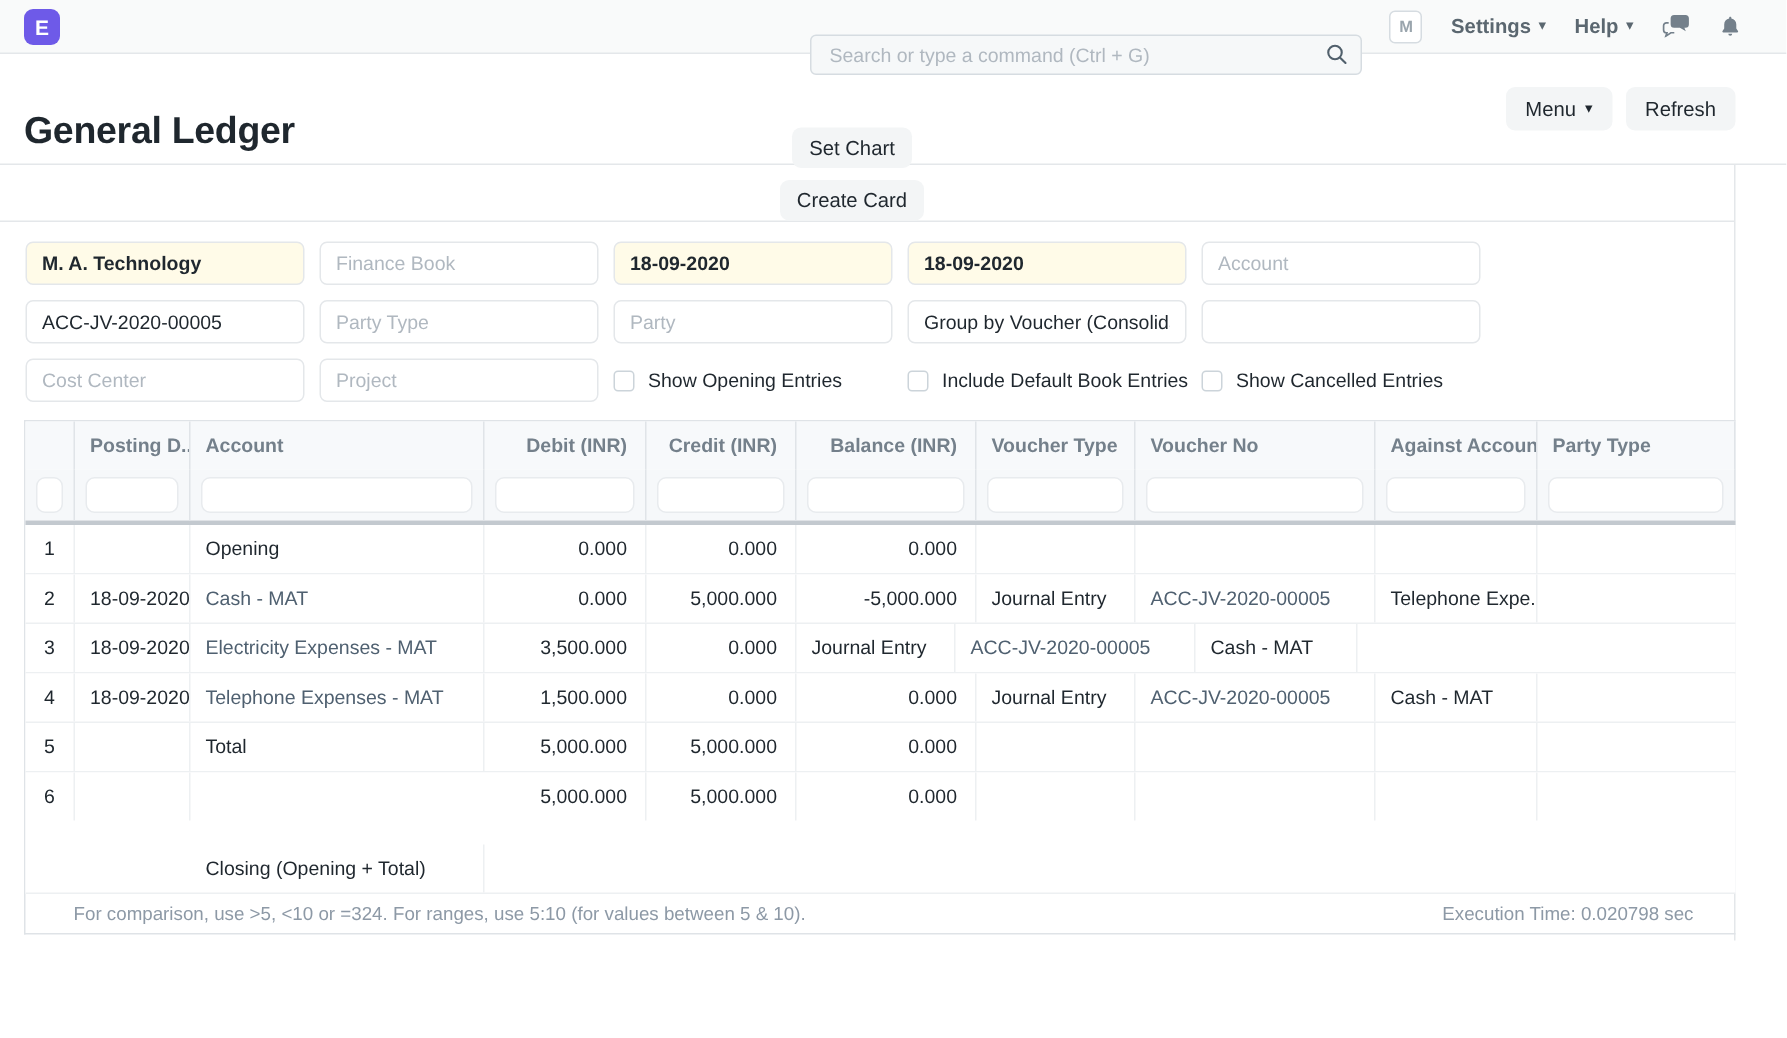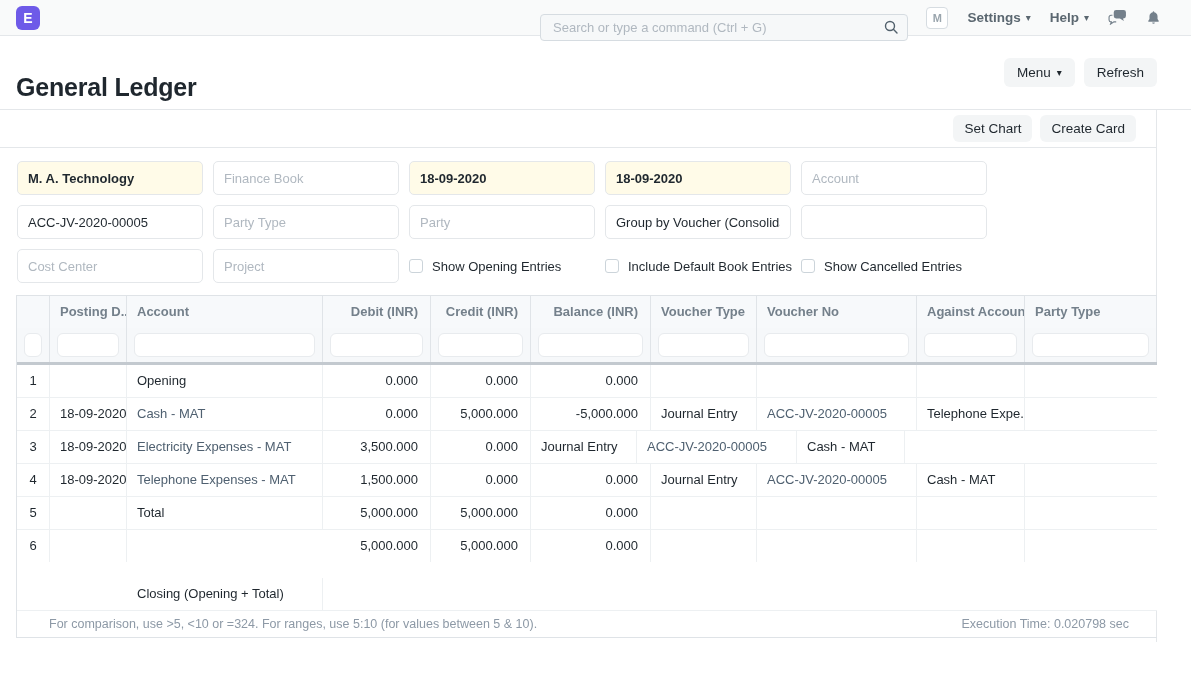--- a/index.html
+++ b/index.html
@@ -6,21 +6,21 @@
   html,body { width:1191px; height:692px; overflow:hidden; background:#fff;
     font-family:"Liberation Sans","DejaVu Sans",sans-serif; color:var(--text-dark,#1f272e); }
 
   
   .navbar { position:relative; height:36px; background:var(--navbar-bg,#f9fafa);
     border-bottom:1px solid var(--border,#e4e7ea); display:flex; align-items:center;
     padding:0 30px 0 16px; }
   .logo { width:24px; height:24px; border-radius:6px; background:var(--accent,#6e5ae8);
     color:#fff; font-weight:bold; font-size:14px; display:flex; align-items:center;
     justify-content:center; cursor:pointer; }
-  .search-wrap { position:absolute; left:540px; top:14px; width:368px; height:27px; }
+  .search-wrap { position:absolute; left:540px; top:23px; width:368px; height:27px; }
   .search-input { width:100%; height:100%; border:1px solid #d6dce1; border-radius:4px;
     background:#f6f8f9; padding:0 34px 0 12px; font-size:13px; color:var(--text-dark,#1f272e);
     font-family:inherit; outline:none; }
   .search-input::placeholder { color:var(--placeholder,#aab3bb); }
   .search-icon { position:absolute; right:9px; top:5px; }
   .nav-right { margin-left:auto; display:flex; align-items:center; gap:19px; }
   .avatar { width:22px; height:22px; border:1px solid #d6dce1; border-radius:4px; background:#fff;
     color:#9aa5ad; font-size:11px; font-weight:700; display:flex; align-items:center;
     justify-content:center; cursor:pointer; }
   .nav-link { font-size:13.5px; font-weight:600; color:#5b6770; display:flex; align-items:center;
@@ -35,29 +35,29 @@
   .head-actions { margin-left:auto; display:flex; gap:9px; }
   .btn { background:var(--button-bg,#f3f5f6); border:none; border-radius:6px; padding:7px 13px;
     font-size:13.5px; font-family:inherit; color:var(--text-dark,#1f272e); cursor:pointer;
     display:inline-flex; align-items:center; gap:6px; }
   .btn .caret { color:var(--text-dark,#1f272e); }
 
   
   .report { width:1157px; min-height:470px; border-right:1px solid var(--border,#e4e7ea);
     padding-bottom:4px; }
   .toolbar { height:38px; display:flex; align-items:center; justify-content:flex-end;
-    gap:8px; padding-right:20px; border-bottom:1px solid var(--border,#e4e7ea); }
+    gap:8px; padding-right:20px; border-bottom:1px solid var(--border,#e4e7ea);flex-direction:column; }
   .btn-sm { background:var(--button-bg,#f3f5f6); border:none; border-radius:6px; padding:6px 11px;
     font-size:13.5px; font-family:inherit; color:var(--text-dark,#1f272e); cursor:pointer; }
 
   
   .filters { padding:13px 16px 12px 17px; }
   .f-row { display:flex; gap:10px; margin-bottom:10px; align-items:center; }
   .f-row:last-child { margin-bottom:0; }
-  .f-input { width:186px; height:34px; border:1px solid var(--border,#e2e6e9); border-radius:5px;
+  .f-input { width:186px; height:29px; border:1px solid var(--border,#e2e6e9); border-radius:5px;
     padding:0 10px; font-size:13px; font-family:inherit; background:#fff;
     color:var(--text-dark,#1f272e); outline:none; white-space:nowrap; overflow:hidden; }
   .f-input::placeholder { color:var(--placeholder,#b0b8c0); }
   .f-filled { background:var(--filled-filter-bg,#fffbe8); font-weight:700; }
   .cb-group { width:186px; display:flex; align-items:center; gap:9px; white-space:nowrap; }
   .cb { width:14px; height:14px; border:1px solid #ccd4da; border-radius:3px; background:#fff;
     flex:none; cursor:pointer; }
   .cb-label { font-size:13px; color:var(--text-dark,#1f272e); }
 
   

